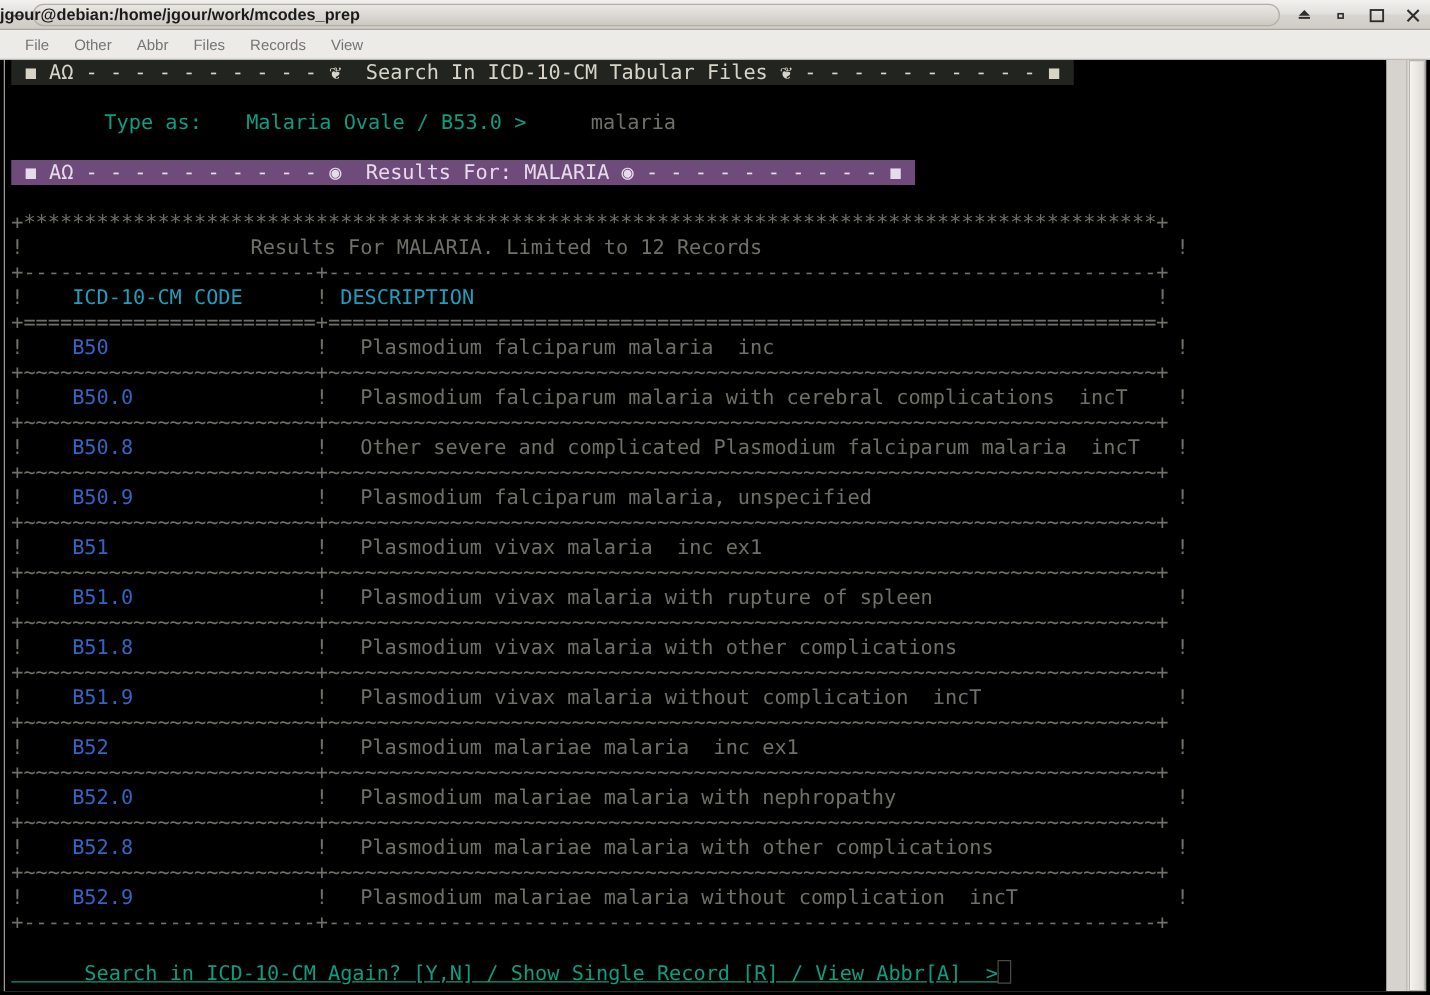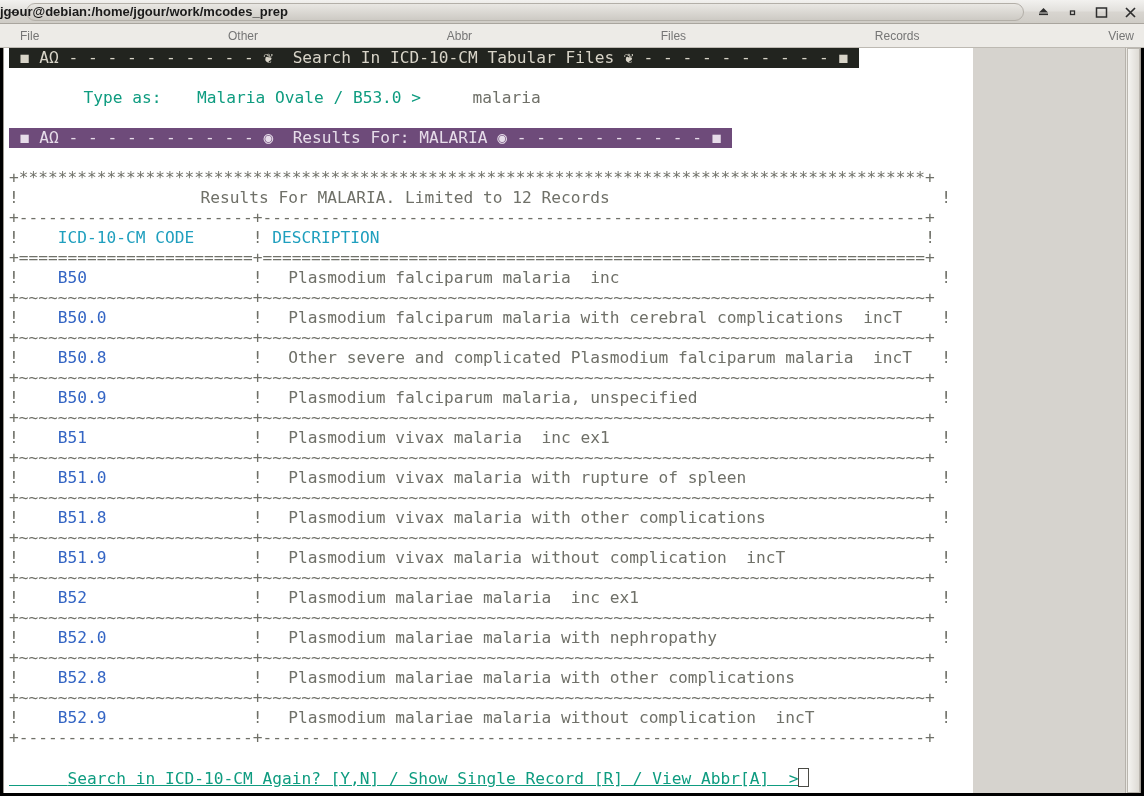--- a/index.html
+++ b/index.html
@@ -84,36 +84,35 @@
   .menubar {
     position: absolute;
     left: 0; top: 24px;
     width: 1144px; height: 24px;
     background: #edebe7;
     border-bottom: 1px solid #bdb9b2;
     box-sizing: border-box;
     display: flex;
     align-items: center;
     padding-left: 10px;
-    justify-content: space-between;
   }
   .menu-item {
     font: 12px "Liberation Sans", sans-serif;
     color: #757575;
     padding: 2px 10px;
     cursor: pointer;
     white-space: nowrap;
   }
 
   
   .term {
     position: absolute;
     left: 3px; top: 48px;
-    width: 970px; height: 745px;
-    background: #ffffff;
+    width: 1106px; height: 745px;
+    background: #000000;
     overflow: hidden;
     box-sizing: border-box;
     border-left: 1px solid #9e9a93;
   }
   .term-inner {
     position: absolute;
     left: 5px; top: 0;
     width: 1110px;
     font-family: "DejaVu Sans Mono", "Liberation Mono", monospace;
     font-size: 16.2px;

